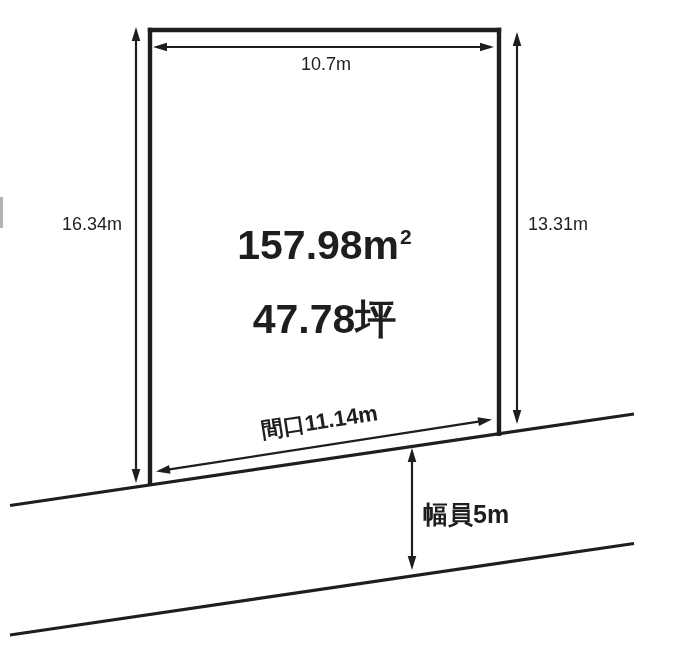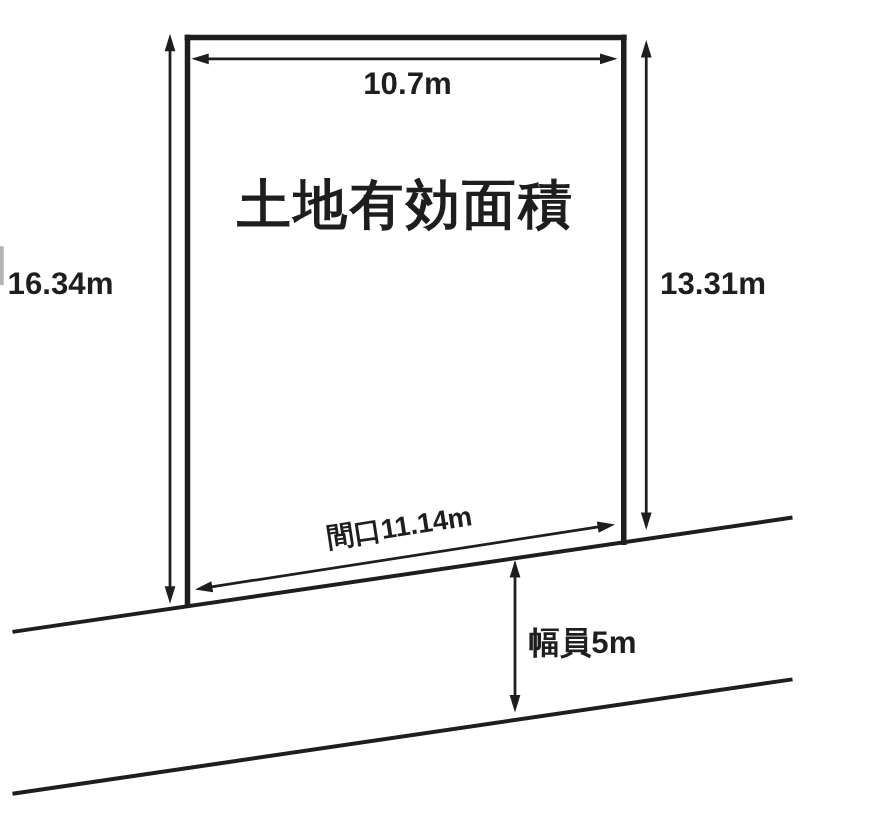--- a/index.html
+++ b/index.html
@@ -21,27 +21,28 @@
     left: 0;
     top: 0;
   }
   .label {
     position: absolute;
     color: #1e1e1e;
     white-space: nowrap;
     line-height: 1;
   }
   .dim-label {
-    font-size: 25px;
-    font-weight: 700;
+    font-size: 18px;
+    font-weight: 400;
   }
   .dim-left {
     left: 6px;
     top: 215px;
     width: 116px;
+    text-align: right;
   }
   .dim-right {
     left: 528px;
     top: 215px;
     text-align: center;
   }
   .dim-top {
     left: 266px;
     top: 55px;
     width: 120px;
@@ -142,17 +143,20 @@
   <div class="label dim-label dim-left">16.34m</div>
 
   <div class="label dim-label dim-right">13.31m</div>
 
   <div class="label dim-label dim-top">10.7m</div>
 
   <div class="label dim-frontage">間口11.14m</div>
 
   <div class="label dim-roadwidth">幅員5m</div>
 
-  <div class="label parcel-text parcel-heading">土地有効面積</div>
 
+  <div class="label parcel-text parcel-area">
+    <span>157.98m</span><span class="sup">2</span>
+  </div>
 
+  <div class="label parcel-text parcel-tsubo">47.78坪</div>
 
 </div>
 
 </body></html>

